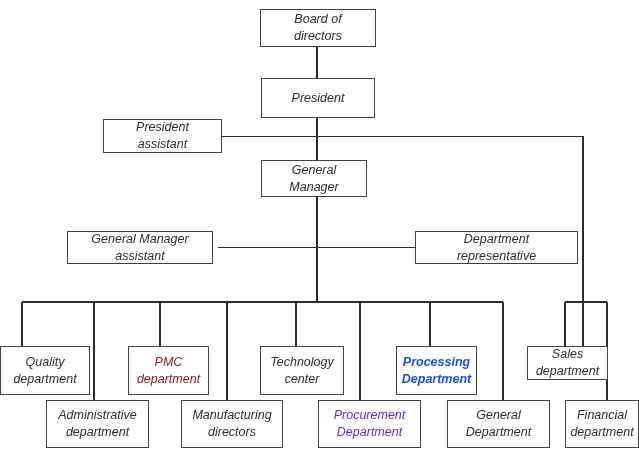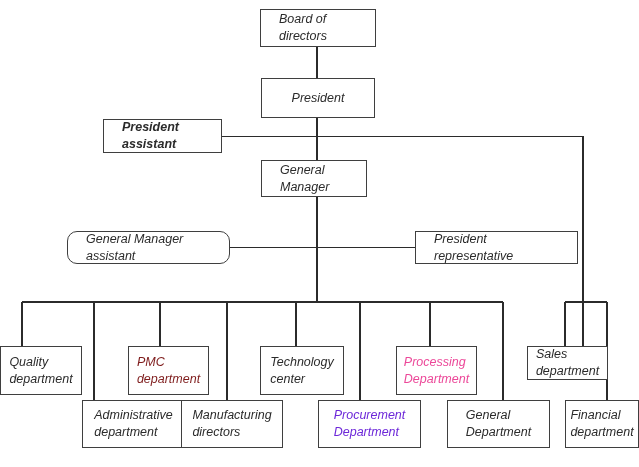--- a/index.html
+++ b/index.html
@@ -26,20 +26,21 @@
     height: 467px;
   }
   .node-box {
     position: absolute;
     box-sizing: border-box;
     background: #ffffff;
     border: 1px solid #3f3f3f;
     display: flex;
     align-items: center;
     justify-content: center;
+    text-align: center;
     padding: 2px 18px;
   }
   .node-label {
     font-family: "Liberation Sans", sans-serif;
     font-style: italic;
     font-size: 12.5px;
     line-height: 1.35;
     color: #2b2b2b;
     white-space: pre-line;
     display: block;
@@ -73,57 +74,57 @@
     </svg>
 
   <div id="node-layer">
       <div class="node-box" style="left: 260px; top: 9px; width: 116px; height: 38px; border-color: rgb(63, 63, 63);">
         <span class="node-label" style="color: rgb(43, 43, 43);">Board of directors</span>
       </div>
       <div class="node-box" style="left: 261px; top: 78px; width: 114px; height: 40px; border-color: rgb(63, 63, 63);">
         <span class="node-label" style="color: rgb(43, 43, 43);">President</span>
       </div>
       <div class="node-box" style="left: 103px; top: 119px; width: 119px; height: 34px; border-color: rgb(63, 63, 63);">
-        <span class="node-label" style="color: rgb(43, 43, 43); font-weight: bold;">President assistant</span>
+        <span class="node-label" style="color: rgb(43, 43, 43);">President assistant</span>
       </div>
       <div class="node-box" style="left: 261px; top: 160px; width: 106px; height: 37px; border-color: rgb(63, 63, 63);">
         <span class="node-label" style="color: rgb(43, 43, 43);">General Manager</span>
       </div>
-      <div class="node-box" style="left: 67px; top: 231px; width: 163px; height: 33px; border-color: rgb(63, 63, 63); border-radius: 10px;">
+      <div class="node-box" style="left: 67px; top: 231px; width: 146px; height: 33px; border-color: rgb(63, 63, 63);">
         <span class="node-label" style="color: rgb(43, 43, 43);">General Manager assistant</span>
       </div>
       <div class="node-box" style="left: 415px; top: 231px; width: 163px; height: 33px; border-color: rgb(63, 63, 63);">
-        <span class="node-label" style="color: rgb(43, 43, 43);">President representative</span>
+        <span class="node-label" style="color: rgb(43, 43, 43);">Department representative</span>
       </div>
-      <div class="node-box" style="left: 0px; top: 346px; width: 82px; height: 49px; border-color: rgb(63, 63, 63);">
+      <div class="node-box" style="left: 0px; top: 346px; width: 90px; height: 49px; border-color: rgb(63, 63, 63);">
         <span class="node-label" style="color: rgb(43, 43, 43);">Quality
 department</span>
       </div>
-      <div class="node-box" style="left: 46px; top: 400px; width: 103px; height: 48px; border-color: rgb(63, 63, 63); margin-left: 36px;">
+      <div class="node-box" style="left: 46px; top: 400px; width: 103px; height: 48px; border-color: rgb(63, 63, 63);">
         <span class="node-label" style="color: rgb(43, 43, 43);">Administrative
 department</span>
       </div>
       <div class="node-box" style="left: 128px; top: 346px; width: 81px; height: 49px; border-color: rgb(63, 63, 63);">
         <span class="node-label" style="color: #7f1d1d;">PMC
 department</span>
       </div>
       <div class="node-box" style="left: 181px; top: 400px; width: 102px; height: 48px; border-color: rgb(63, 63, 63);">
         <span class="node-label" style="color: rgb(43, 43, 43);">Manufacturing
 directors</span>
       </div>
       <div class="node-box" style="left: 260px; top: 346px; width: 84px; height: 49px; border-color: rgb(63, 63, 63);">
         <span class="node-label" style="color: rgb(43, 43, 43);">Technology
 center</span>
       </div>
       <div class="node-box" style="left: 318px; top: 400px; width: 103px; height: 48px; border-color: rgb(63, 63, 63);">
         <span class="node-label" style="color: #6d28d9;">Procurement
 Department</span>
       </div>
       <div class="node-box" style="left: 396px; top: 346px; width: 81px; height: 49px; border-color: rgb(63, 63, 63);">
-        <span class="node-label" style="color: #ec4899;">Processing
+        <span class="node-label" style="color: #1d4ed8; font-weight: bold;">Processing
 Department</span>
       </div>
       <div class="node-box" style="left: 447px; top: 400px; width: 103px; height: 48px; border-color: rgb(63, 63, 63);">
         <span class="node-label" style="color: rgb(43, 43, 43);">General
 Department</span>
       </div>
       <div class="node-box" style="left: 527px; top: 346px; width: 81px; height: 34px; border-color: rgb(63, 63, 63);">
         <span class="node-label" style="color: rgb(43, 43, 43);">Sales
 department</span>
       </div>

